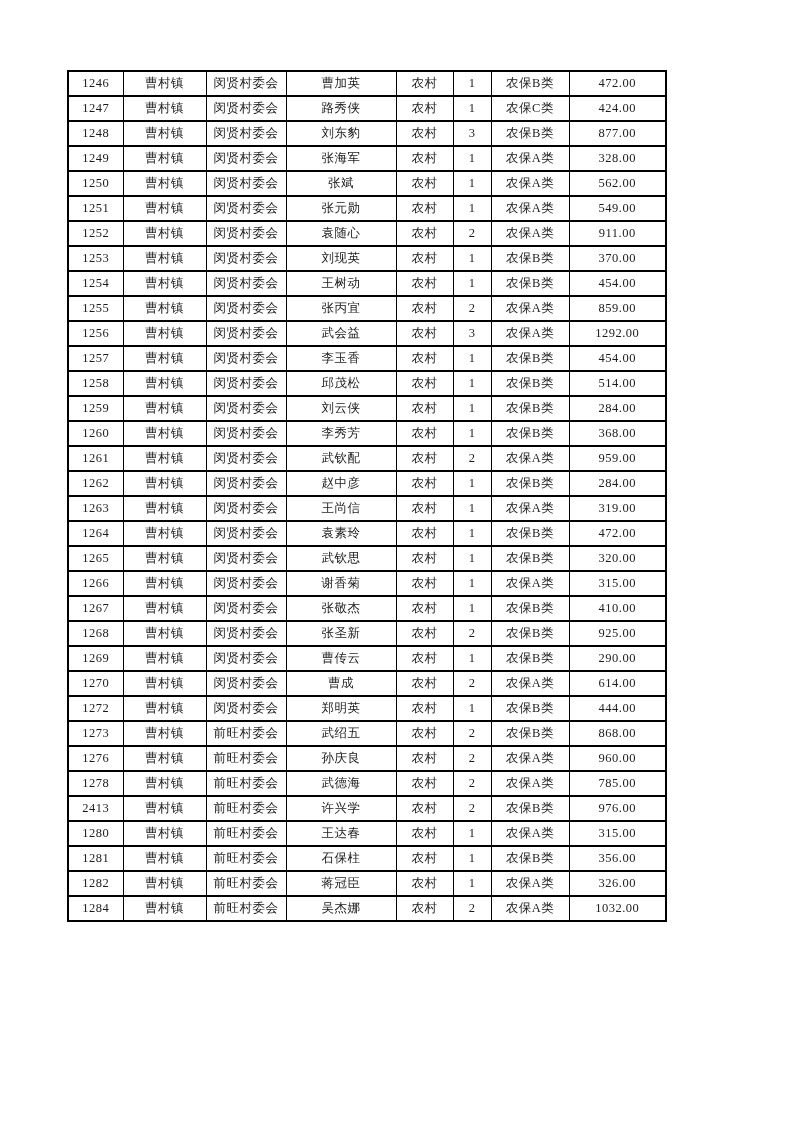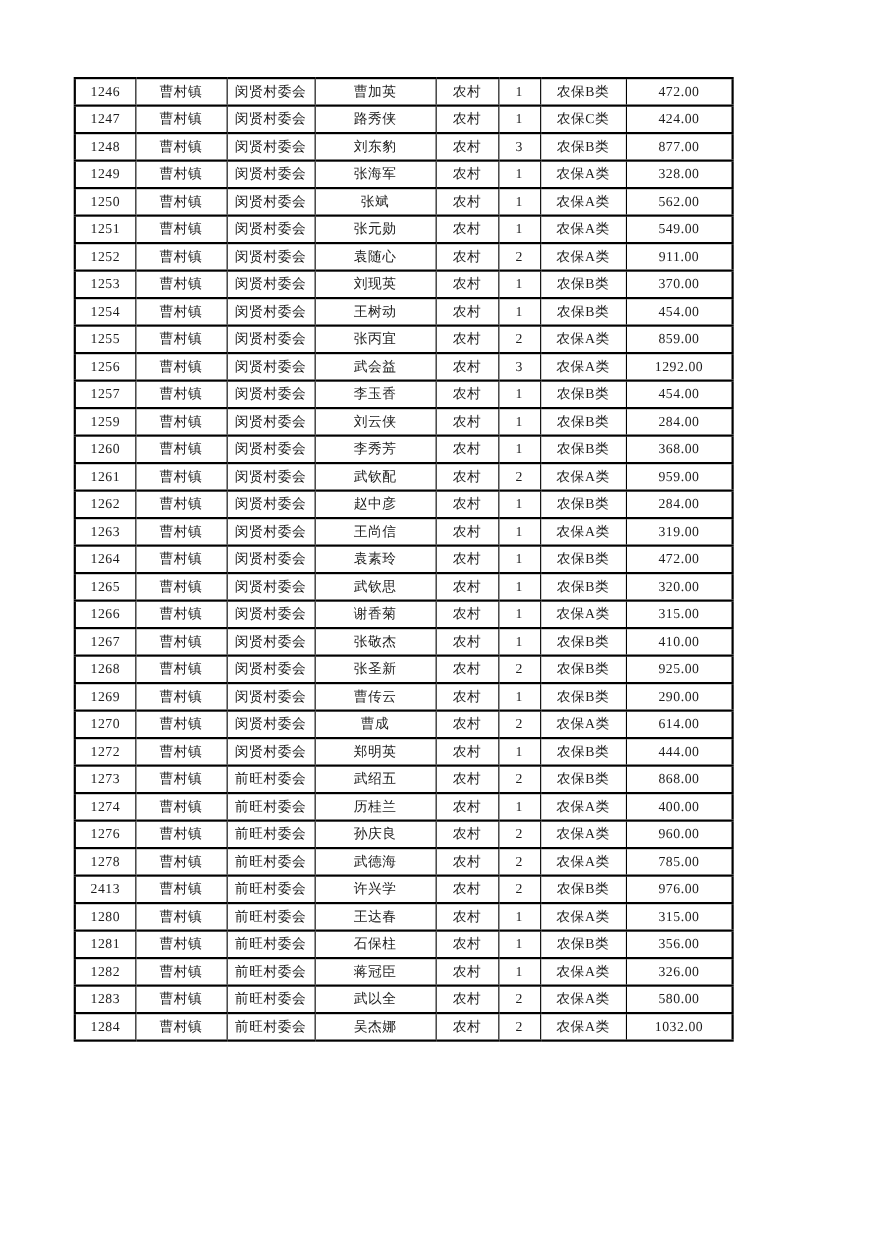--- a/index.html
+++ b/index.html
@@ -183,20 +183,30 @@
           <td>1257</td>
           <td>曹村镇</td>
           <td>闵贤村委会</td>
           <td>李玉香</td>
           <td>农村</td>
           <td>1</td>
           <td>农保B类</td>
           <td>454.00</td>
         </tr>
         <tr>
+          <td>1258</td>
+          <td>曹村镇</td>
+          <td>闵贤村委会</td>
+          <td>邱茂松</td>
+          <td>农村</td>
+          <td>1</td>
+          <td>农保B类</td>
+          <td>514.00</td>
+        </tr>
+        <tr>
           <td>1259</td>
           <td>曹村镇</td>
           <td>闵贤村委会</td>
           <td>刘云侠</td>
           <td>农村</td>
           <td>1</td>
           <td>农保B类</td>
           <td>284.00</td>
         </tr>
         <tr>
@@ -323,30 +333,20 @@
           <td>1273</td>
           <td>曹村镇</td>
           <td>前旺村委会</td>
           <td>武绍五</td>
           <td>农村</td>
           <td>2</td>
           <td>农保B类</td>
           <td>868.00</td>
         </tr>
         <tr>
-          <td>1274</td>
-          <td>曹村镇</td>
-          <td>前旺村委会</td>
-          <td>历桂兰</td>
-          <td>农村</td>
-          <td>1</td>
-          <td>农保A类</td>
-          <td>400.00</td>
-        </tr>
-        <tr>
           <td>1276</td>
           <td>曹村镇</td>
           <td>前旺村委会</td>
           <td>孙庆良</td>
           <td>农村</td>
           <td>2</td>
           <td>农保A类</td>
           <td>960.00</td>
         </tr>
         <tr>
@@ -391,30 +391,20 @@
         </tr>
         <tr>
           <td>1282</td>
           <td>曹村镇</td>
           <td>前旺村委会</td>
           <td>蒋冠臣</td>
           <td>农村</td>
           <td>1</td>
           <td>农保A类</td>
           <td>326.00</td>
-        </tr>
-        <tr>
-          <td>1283</td>
-          <td>曹村镇</td>
-          <td>前旺村委会</td>
-          <td>武以全</td>
-          <td>农村</td>
-          <td>2</td>
-          <td>农保A类</td>
-          <td>580.00</td>
         </tr>
         <tr>
           <td>1284</td>
           <td>曹村镇</td>
           <td>前旺村委会</td>
           <td>吴杰娜</td>
           <td>农村</td>
           <td>2</td>
           <td>农保A类</td>
           <td>1032.00</td>

